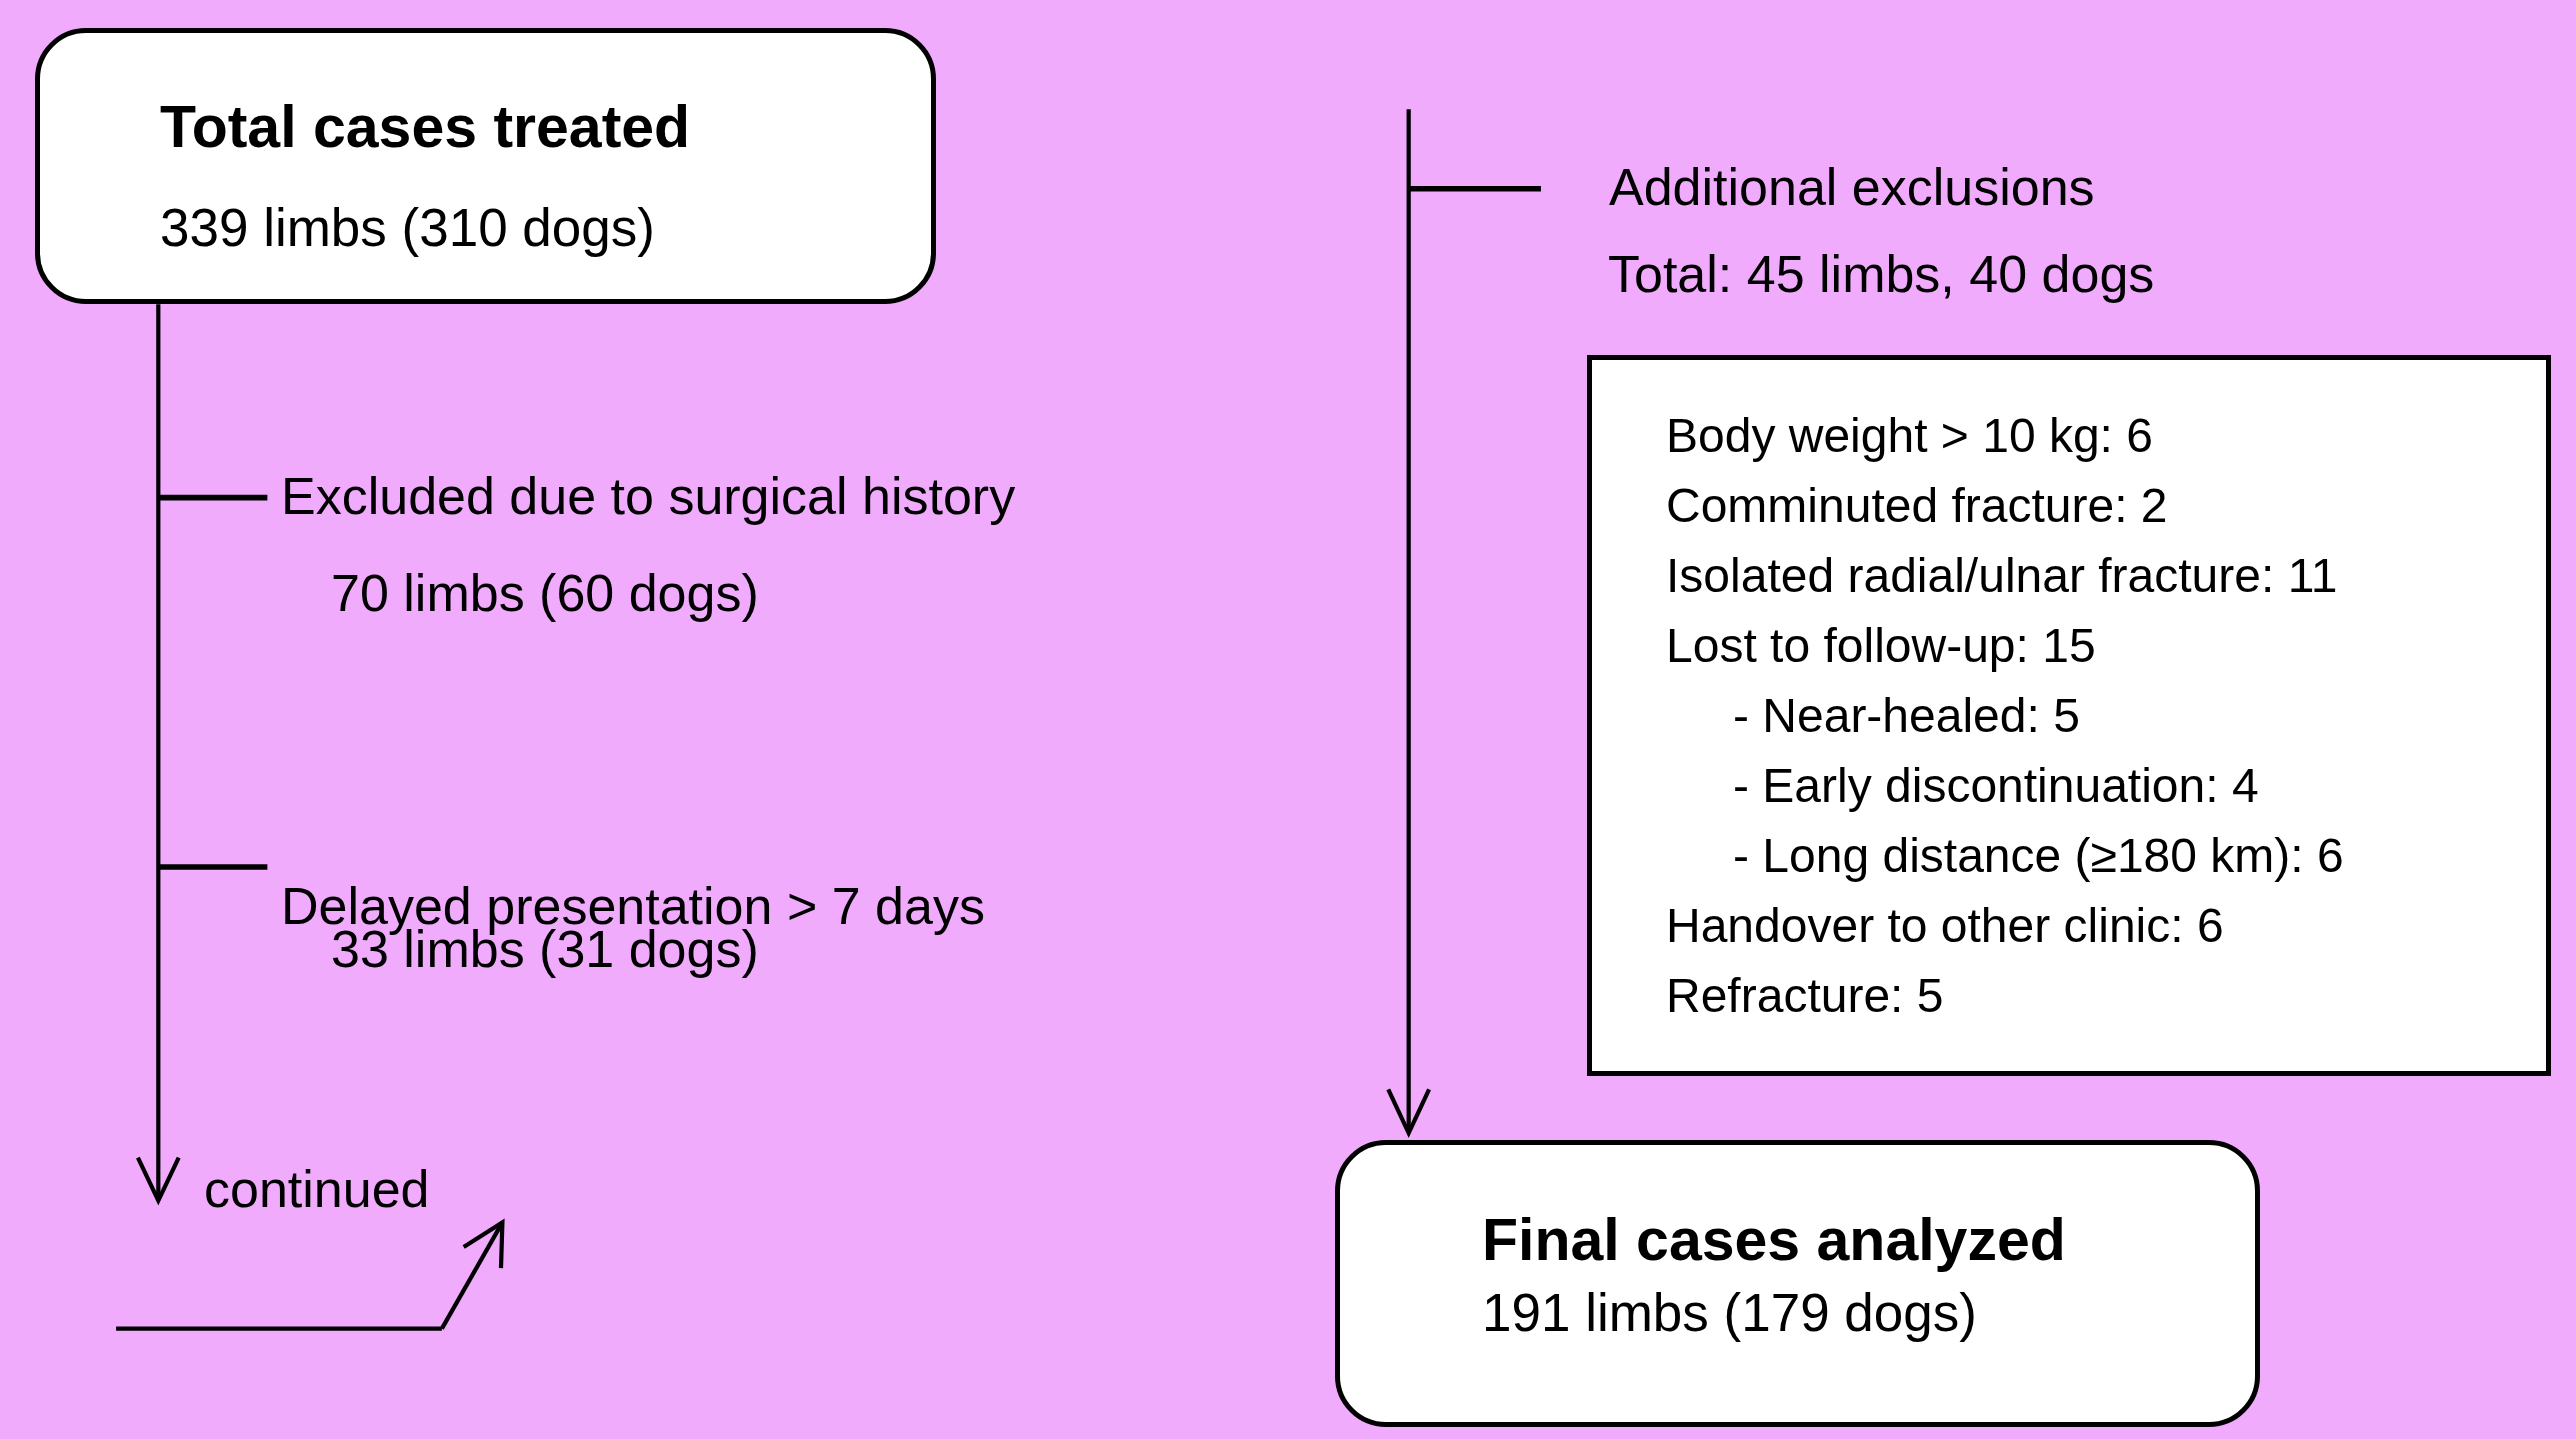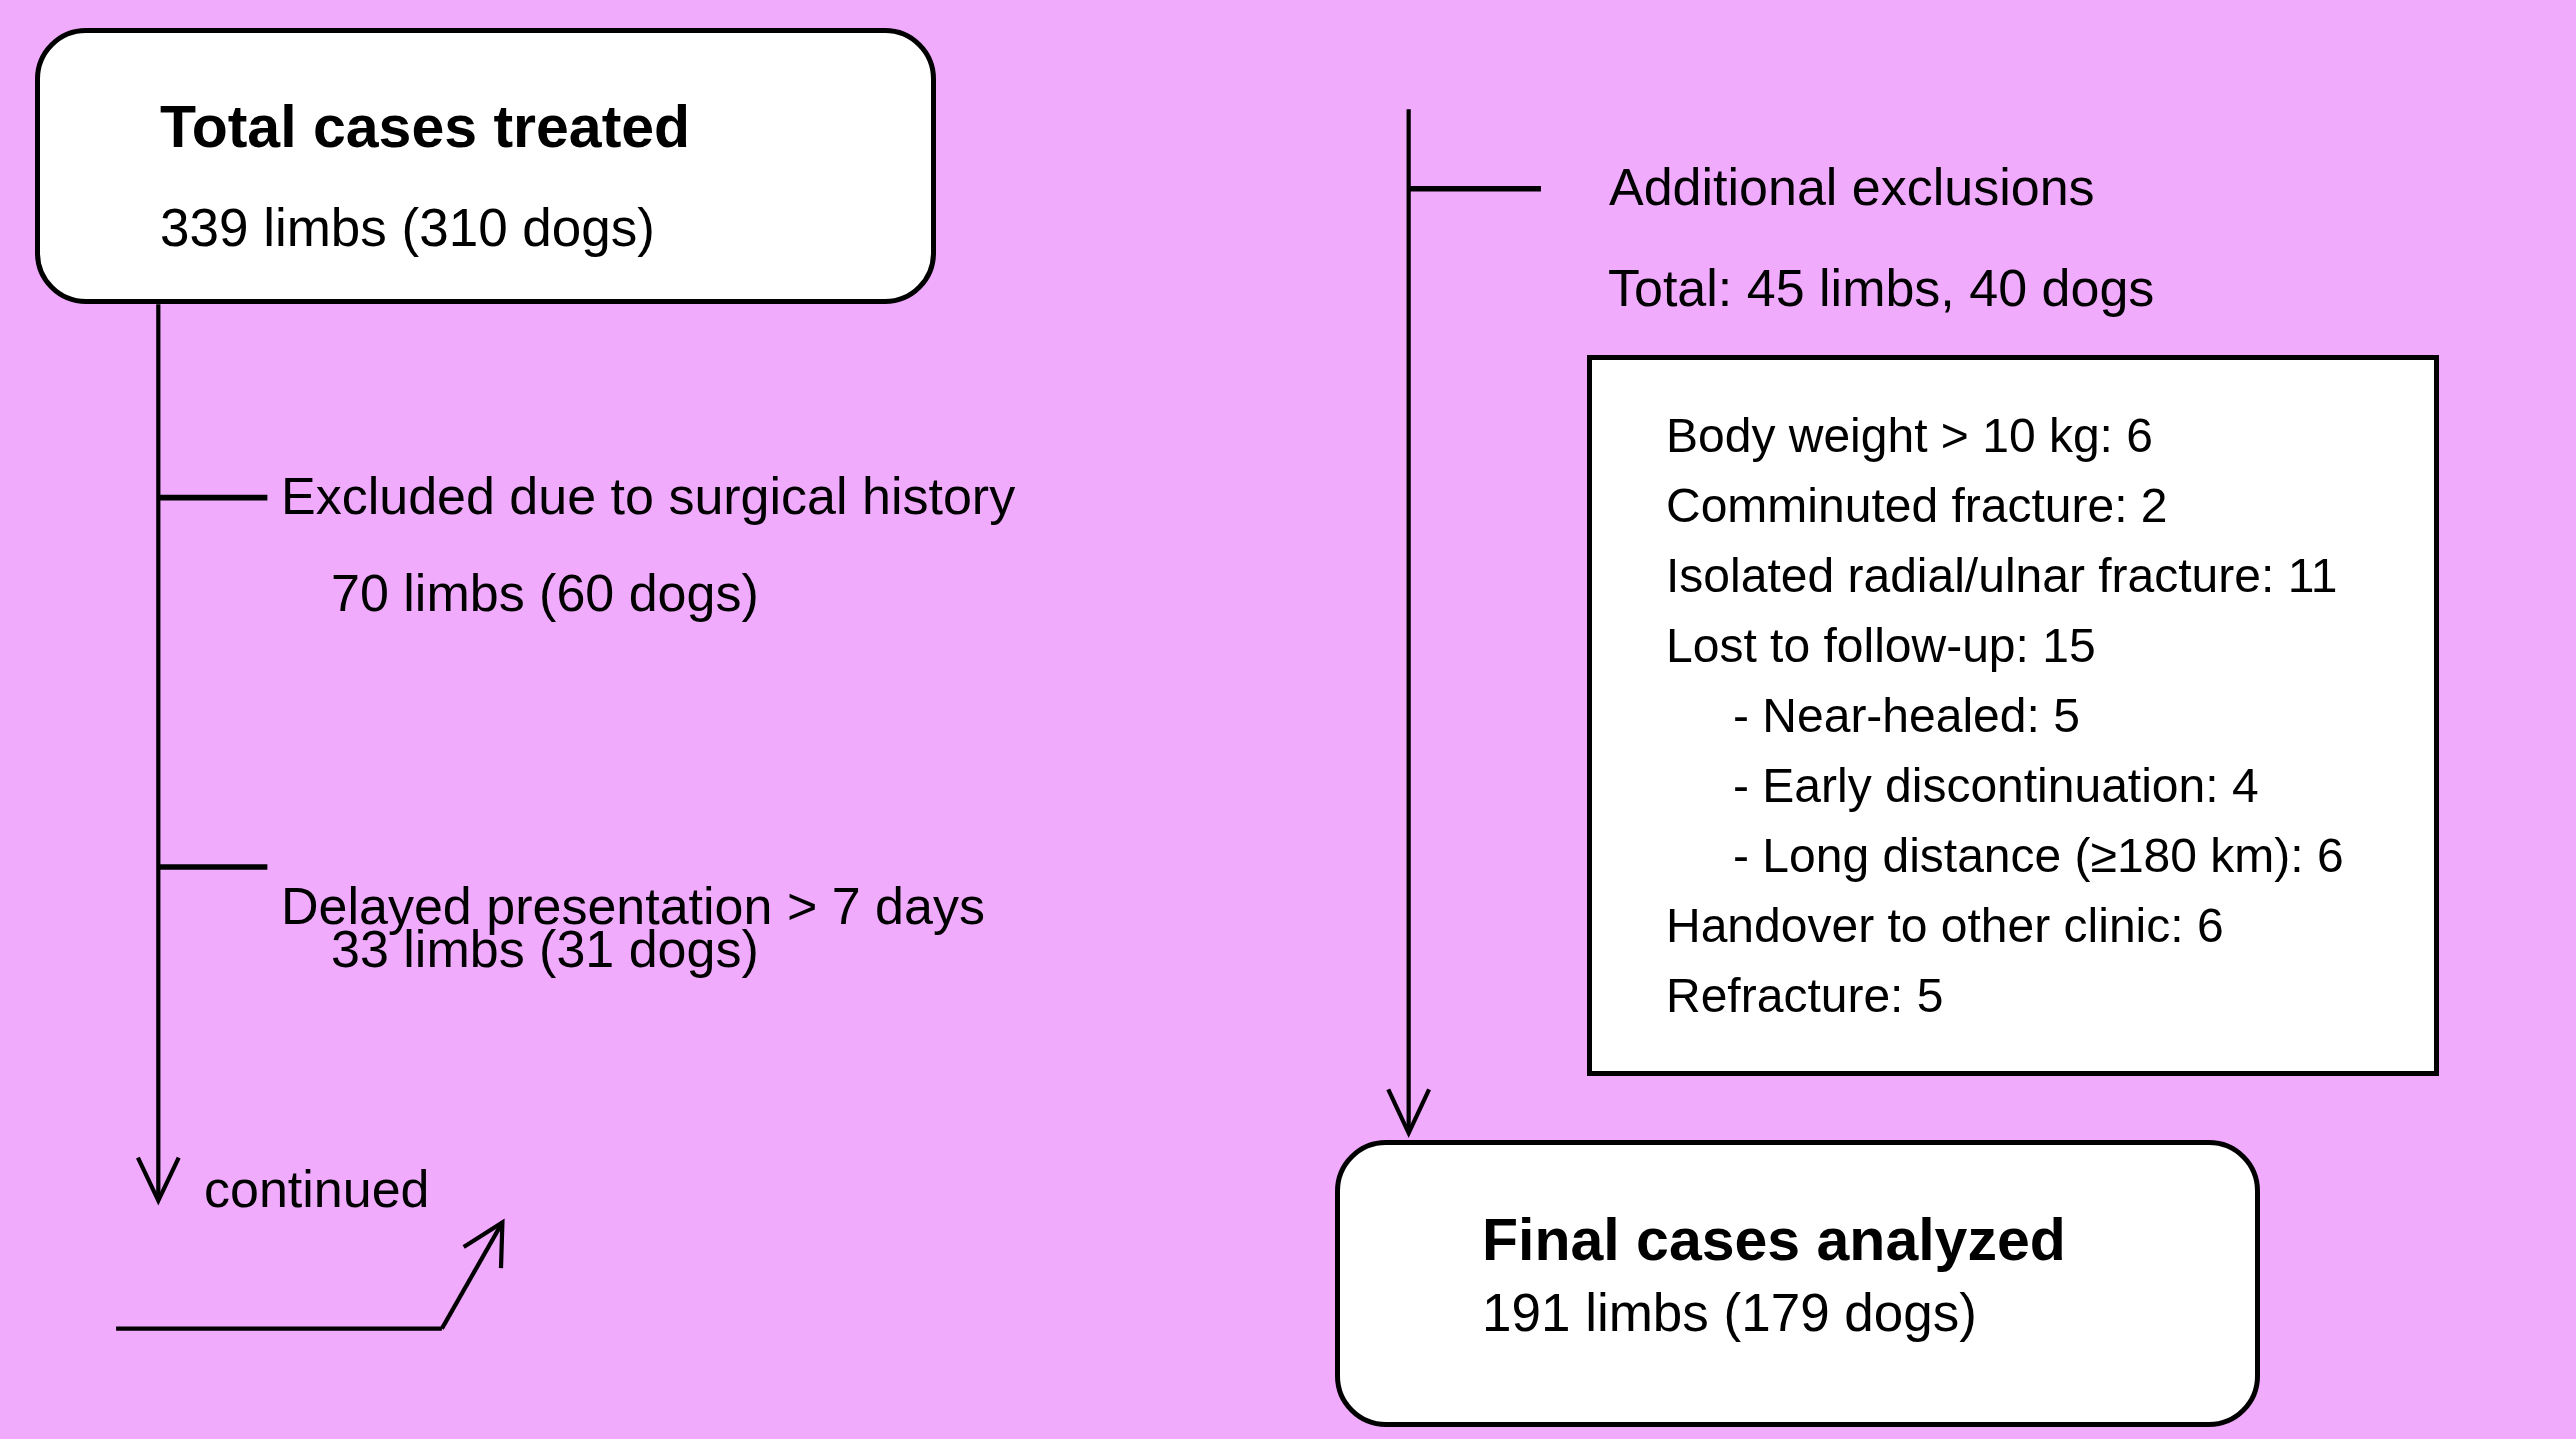--- a/index.html
+++ b/index.html
@@ -74,23 +74,23 @@
 
   <div class="abs label" style="left:281px; top:467px;">Excluded due to surgical history</div>
   <div class="abs sublabel" style="left:331px; top:564px;">70 limbs (60 dogs)</div>
 
   <div class="abs label" style="left:281px; top:837px;margin-top:40px;">Delayed presentation &gt; 7 days</div>
   <div class="abs sublabel" style="left:331px; top:920px;">33 limbs (31 dogs)</div>
 
   <div class="abs label" style="left:156px; top:1160px;margin-left:48px;">continued</div>
 
   <div class="abs label" style="left:1573px; top:158px;margin-left:36px;">Additional exclusions</div>
-  <div class="abs label" style="left:1608px; top:259px;">Total: 45 limbs, 40 dogs</div>
+  <div class="abs label" style="left:1608px; top:245px;">Total: 45 limbs, 40 dogs</div>
 
-  <div class="sbox list" style="left:1587px; top:355px; width:852px; height:721px; padding:41px 14px 0 74px;">
+  <div class="sbox list" style="left:1587px; top:355px; width:964px; height:721px; padding:41px 14px 0 74px;">
     <div class="list-item">Body weight &gt; 10 kg: 6</div>
     <div class="list-item">Comminuted fracture: 2</div>
     <div class="list-item">Isolated radial/ulnar fracture: 11</div>
     <div class="list-item">Lost to follow-up: 15</div>
     <div class="list-item indent">- Near-healed: 5</div>
     <div class="list-item indent">- Early discontinuation: 4</div>
     <div class="list-item indent">- Long distance (≥180 km): 6</div>
     <div class="list-item">Handover to other clinic: 6</div>
     <div class="list-item">Refracture: 5</div>
   </div>

